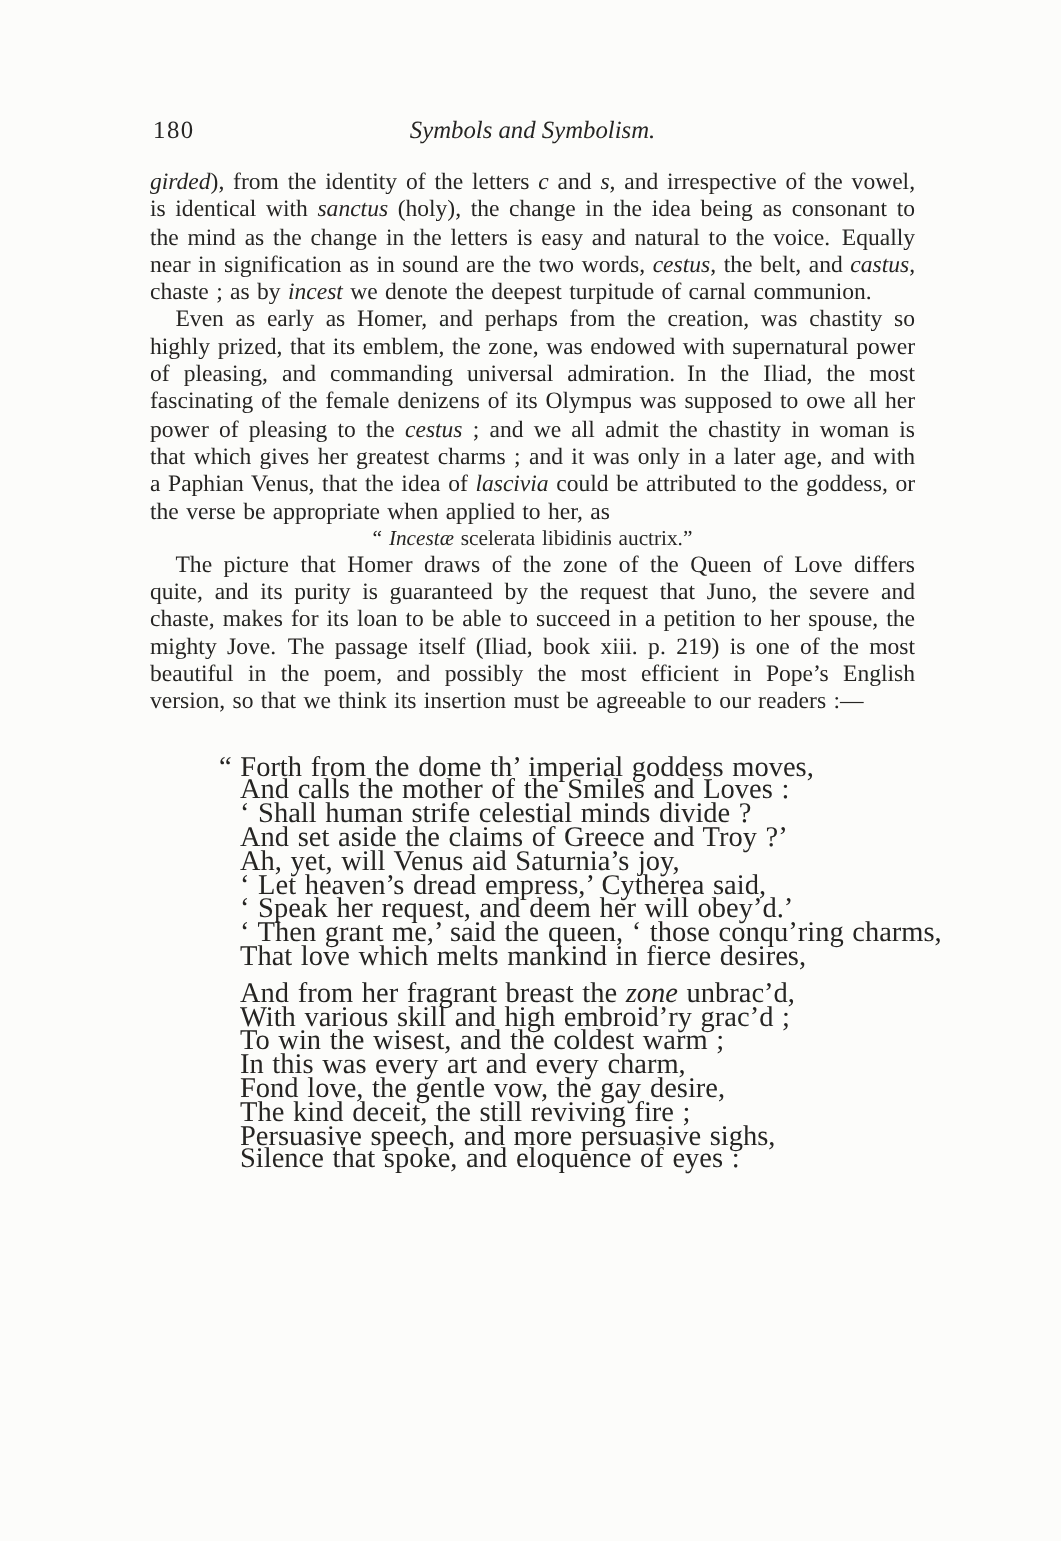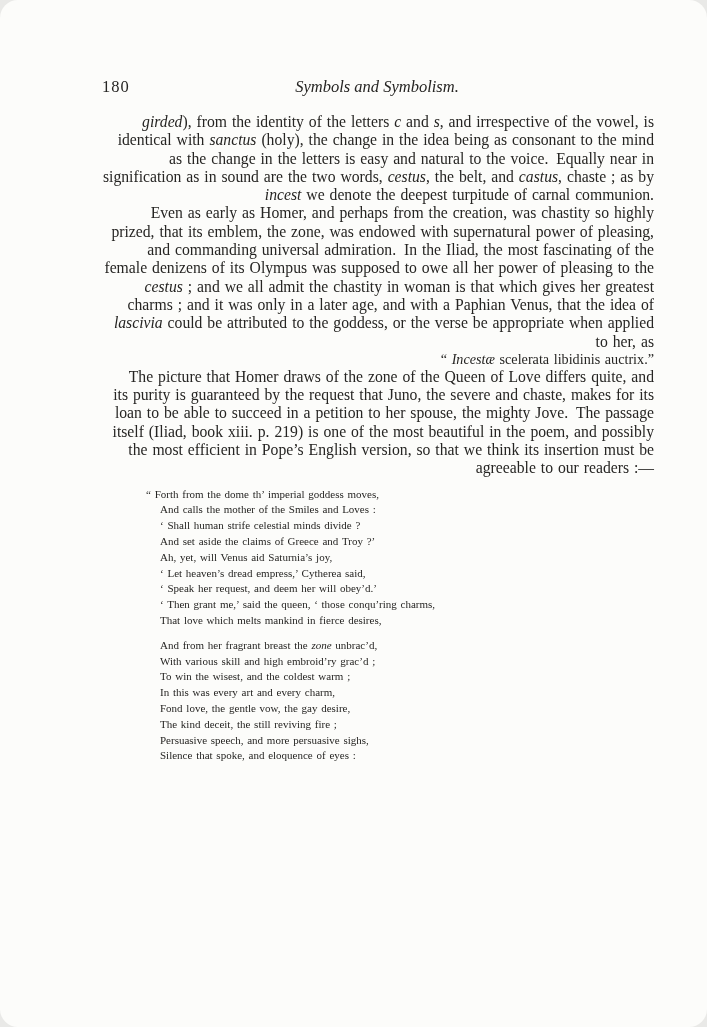--- a/index.html
+++ b/index.html
@@ -5,23 +5,22 @@
   html, body { margin: 0; padding: 0; background: #e9e9e7; }
   .page {
     position: relative;
     width: 707px;
     height: 1027px;
     margin: 0 auto;
     background: #fcfcfa;
     color: #262523;
     font-family: "Liberation Serif", "DejaVu Serif", serif;
     box-sizing: border-box;
-    padding: 78px 53px 0 100px;
+    padding: 78px 97px 0 100px;
     overflow: hidden;
-    border-radius: 18px;
   }
   .page-header {
     position: relative;
     font-size: 16.5px;
     line-height: 18px;
     margin-bottom: 17px;
   }
   .page-number {
     position: absolute;
     left: 2px;
@@ -31,33 +30,33 @@
   .running-title {
     text-align: center;
     font-style: italic;
   }
   .body-text {
     font-size: 15.7px;
     line-height: 18.3px;
     text-align: justify;
     word-spacing: 1px;
   }
-  .body-text p { margin: 0; text-align: right; }
+  .body-text p { margin: 0; }
   .body-text p.indent { text-indent: 17px; }
   .latin-quote {
     font-size: 14.2px;
     line-height: 17px;
     text-align: center;
     text-indent: 0;
     margin: 5px 0 4px 0;
   }
   .poem {
-    font-size: 11px;
+    font-size: 19px;
     line-height: 15.8px;
-    margin-top: 9px;
+    margin-top: 26px;
   }
   .stanza { margin-left: 60px; }
   .stanza + .stanza { margin-top: 9px; }
   .poem-line { white-space: nowrap; }
   .poem-line.first { text-indent: -14px; }
 </style>
 </head>
 <body>
 
 <div class="page">

